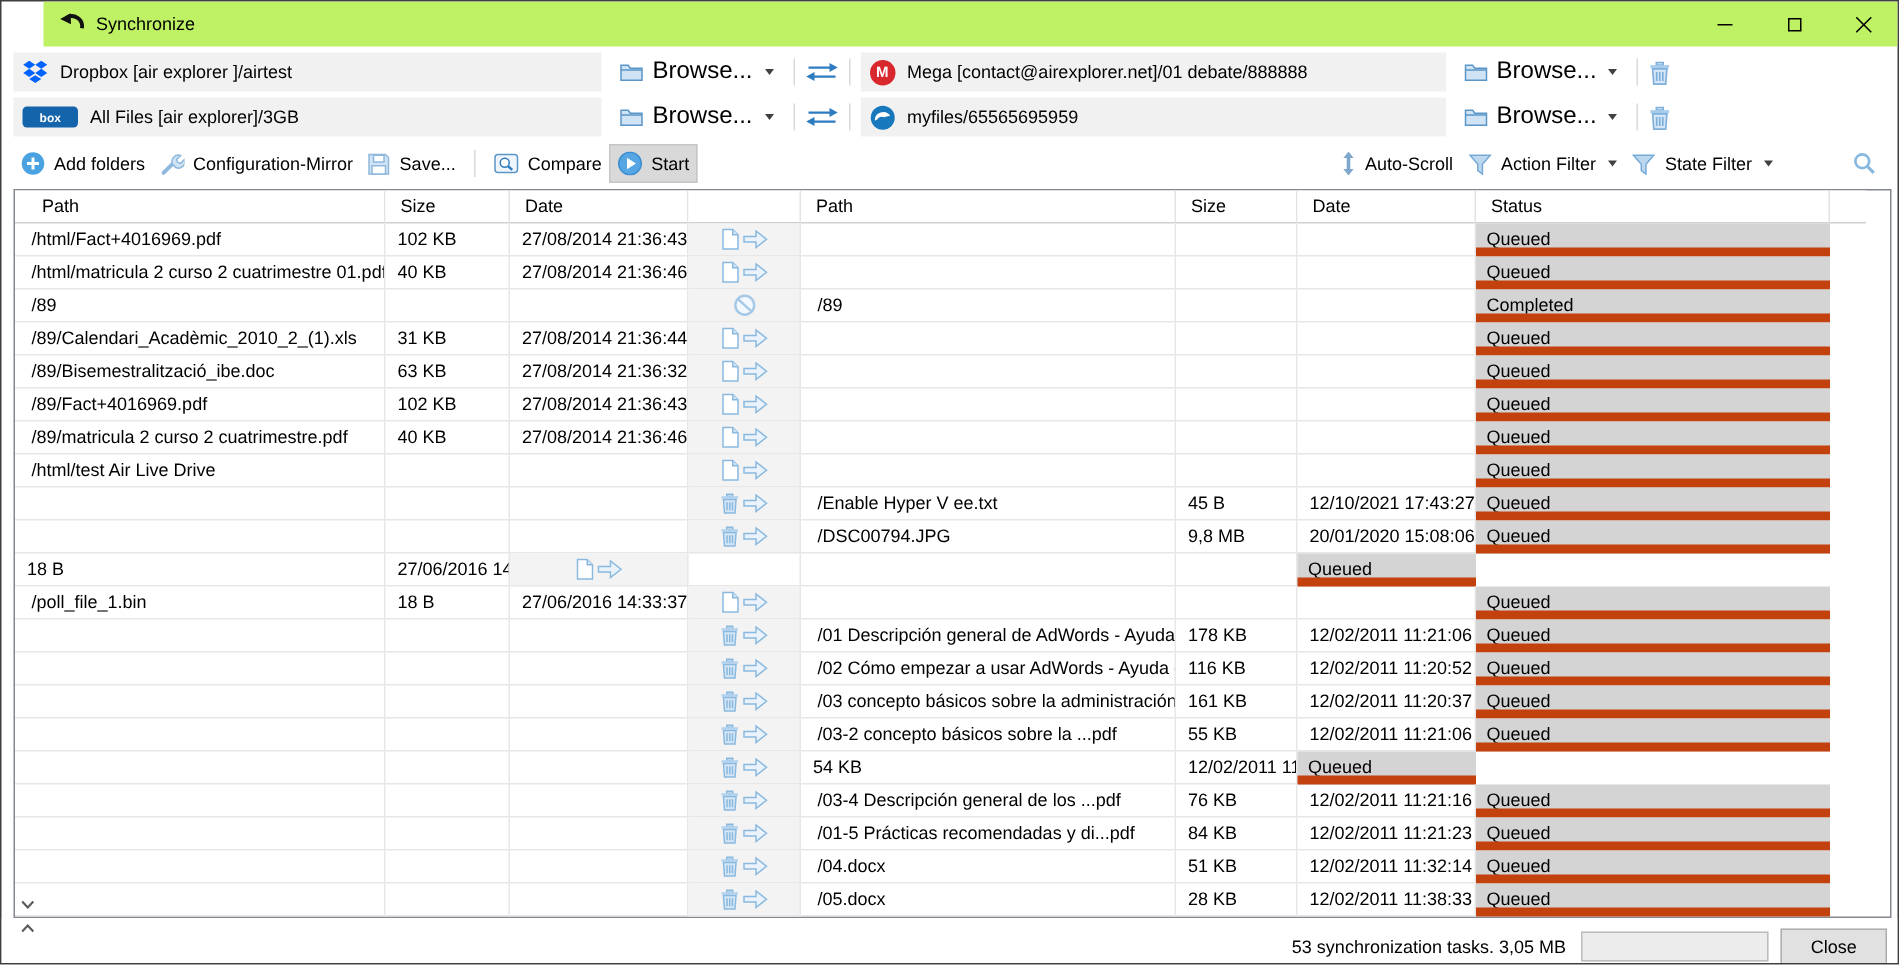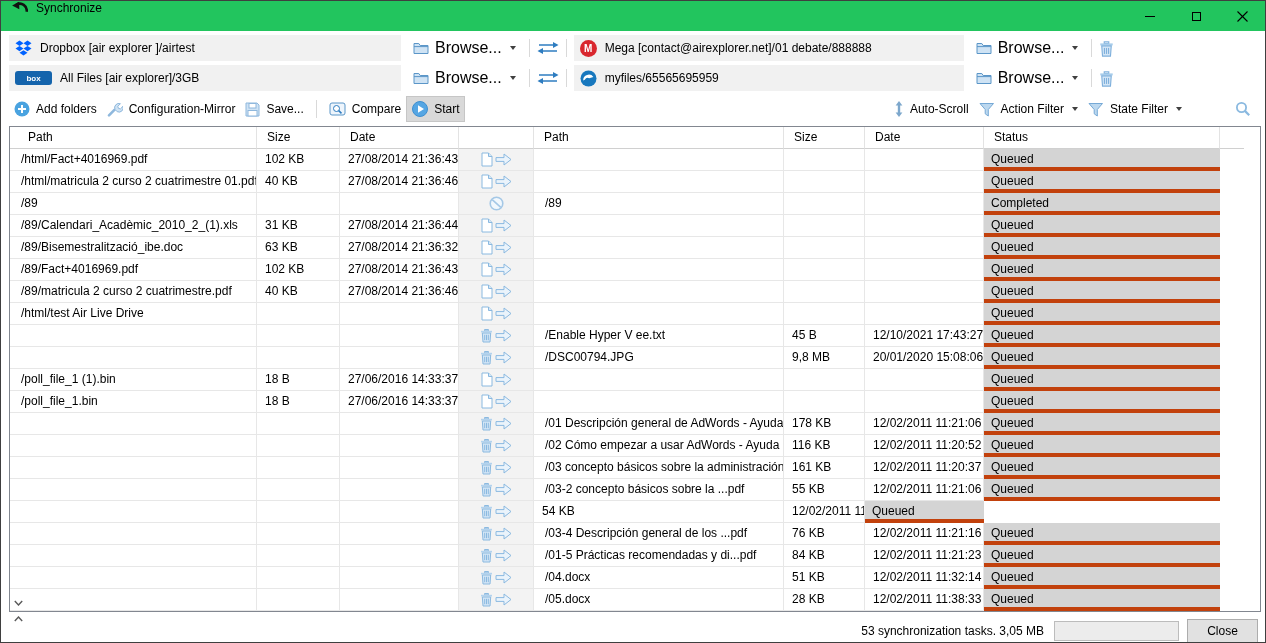--- a/index.html
+++ b/index.html
@@ -1,21 +1,21 @@
 <!DOCTYPE html>
 <html><head>
 <meta charset="utf-8">
 <style>
   * { margin:0; padding:0; box-sizing:border-box; }
   html,body { background:#9a9a9a; }
   body { font-family:"Liberation Sans", sans-serif; font-size:12px; color:#000; }
   .window { width:1266px; height:643px; background:#fff; border:1px solid #3f3f3f; overflow:hidden; position:relative; }
 
   
-  .titlebar { height:30px; display:flex; background:#22c55e; }
+  .titlebar { height:30px; display:flex; align-items:center; background:#bef264;margin-left:28px; }
   .titlebar .app-icon { margin:0 8px 0 10px; display:flex; }
   .titlebar .title { font-size:12px; }
   .win-controls { margin-left:auto; display:flex; height:30px; }
   .win-btn { width:46px; height:30px; display:flex; align-items:center; justify-content:center; }
   .glyph-min { width:10px; height:1px; background:#000; }
   .glyph-max { width:9px; height:9px; border:1px solid #000; }
 
   
   .pair-row { height:26px; margin:4px 8px 0 8px; display:flex; align-items:center; }
   .path-field { height:26px; background:#f1f1f1; display:flex; align-items:center; padding-left:6px; gap:8px; overflow:hidden; white-space:nowrap; }
@@ -37,21 +37,21 @@
   .table-wrap { margin:0 0 0 8px; width:1252px; height:486px; border:1px solid #828790; display:flex; background:#fff;flex-direction:column; }
   .table-content { width:1234px; }
   .tgrid { display:grid; grid-template-columns:247px 83px 119px 75px 250px 81px 119px 236px 1fr; }
   .thead .cell { height:22px; line-height:21px; border-bottom:1px solid #d0d0d0; border-right:1px solid #e3e3e3; padding-left:10px; overflow:hidden; white-space:nowrap; background:#fff; }
   .thead .cell.pathl { padding-left:18px; }
   .thead .cell.filler { border-right:none; padding-left:0; }
   .trow { display:grid; grid-template-columns:247px 83px 119px 75px 250px 81px 119px 236px 1fr; }
   .trow .cell { height:22px; line-height:21px; border-bottom:1px solid #e7e7e7; border-right:1px solid #e7e7e7; padding-left:11px; overflow:hidden; white-space:nowrap; }
   .trow .cell.size, .trow .cell.date { padding-left:8px; }
   .trow .cell.action { background:#f3f3f3; display:flex; align-items:center; justify-content:center; padding:0; }
-  .trow .cell.status { background:#d4d4d4; border-bottom:4px solid #c2410c; border-right:none; padding-left:7px; }
+  .trow .cell.status { background:#d4d4d4; border-bottom:6px solid #c2410c; border-right:none; padding-left:7px; }
   .trow .cell.filler { border:none; }
 
   
   .vscroll { width:16px; background:#f0f0f0; border-left:1px solid #919191; position:relative; flex:none; }
   .vscroll .arrow { position:absolute; left:0; width:15px; height:16px; display:flex; align-items:center; justify-content:center; }
   .vscroll .arrow.up { top:0; }
   .vscroll .arrow.down { bottom:0; }
   .vscroll .thumb { position:absolute; left:0; top:94px; width:15px; height:102px; background:#cdcdcd; }
 
   
@@ -523,21 +523,20 @@
                 </svg>
               </span>
             </div>
             <div class="cell path">/DSC00794.JPG</div>
             <div class="cell size">9,8 MB</div>
             <div class="cell date">20/01/2020 15:08:06</div>
             <div class="cell status">Queued</div>
             <div class="cell filler"></div>
           </div>
           <div class="trow">
-            <div class="cell path">/poll_file_1 (1).bin</div>
             <div class="cell size">18 B</div>
             <div class="cell date">27/06/2016 14:33:37</div>
             <div class="cell action">
               <span style="display:flex;align-items:center;gap:2px;">
                 <svg width="12" height="15" viewBox="0 0 12 15">
                   <path d="M1 1 h6.5 l3.5 3.5 v9.5 H1 z" fill="#fff" stroke="#8ab9e0"></path>
                   <path d="M7.5 1 v3.5 h3.5" fill="#d4e6f6" stroke="#8ab9e0"></path>
                 </svg>
                 <svg width="17" height="13" viewBox="0 0 17 13">
                   <polygon points="1,4.6 9,4.6 9,1 16,6.5 9,12 9,8.4 1,8.4" fill="#eaf3fb" stroke="#8ab9e0"></polygon>

